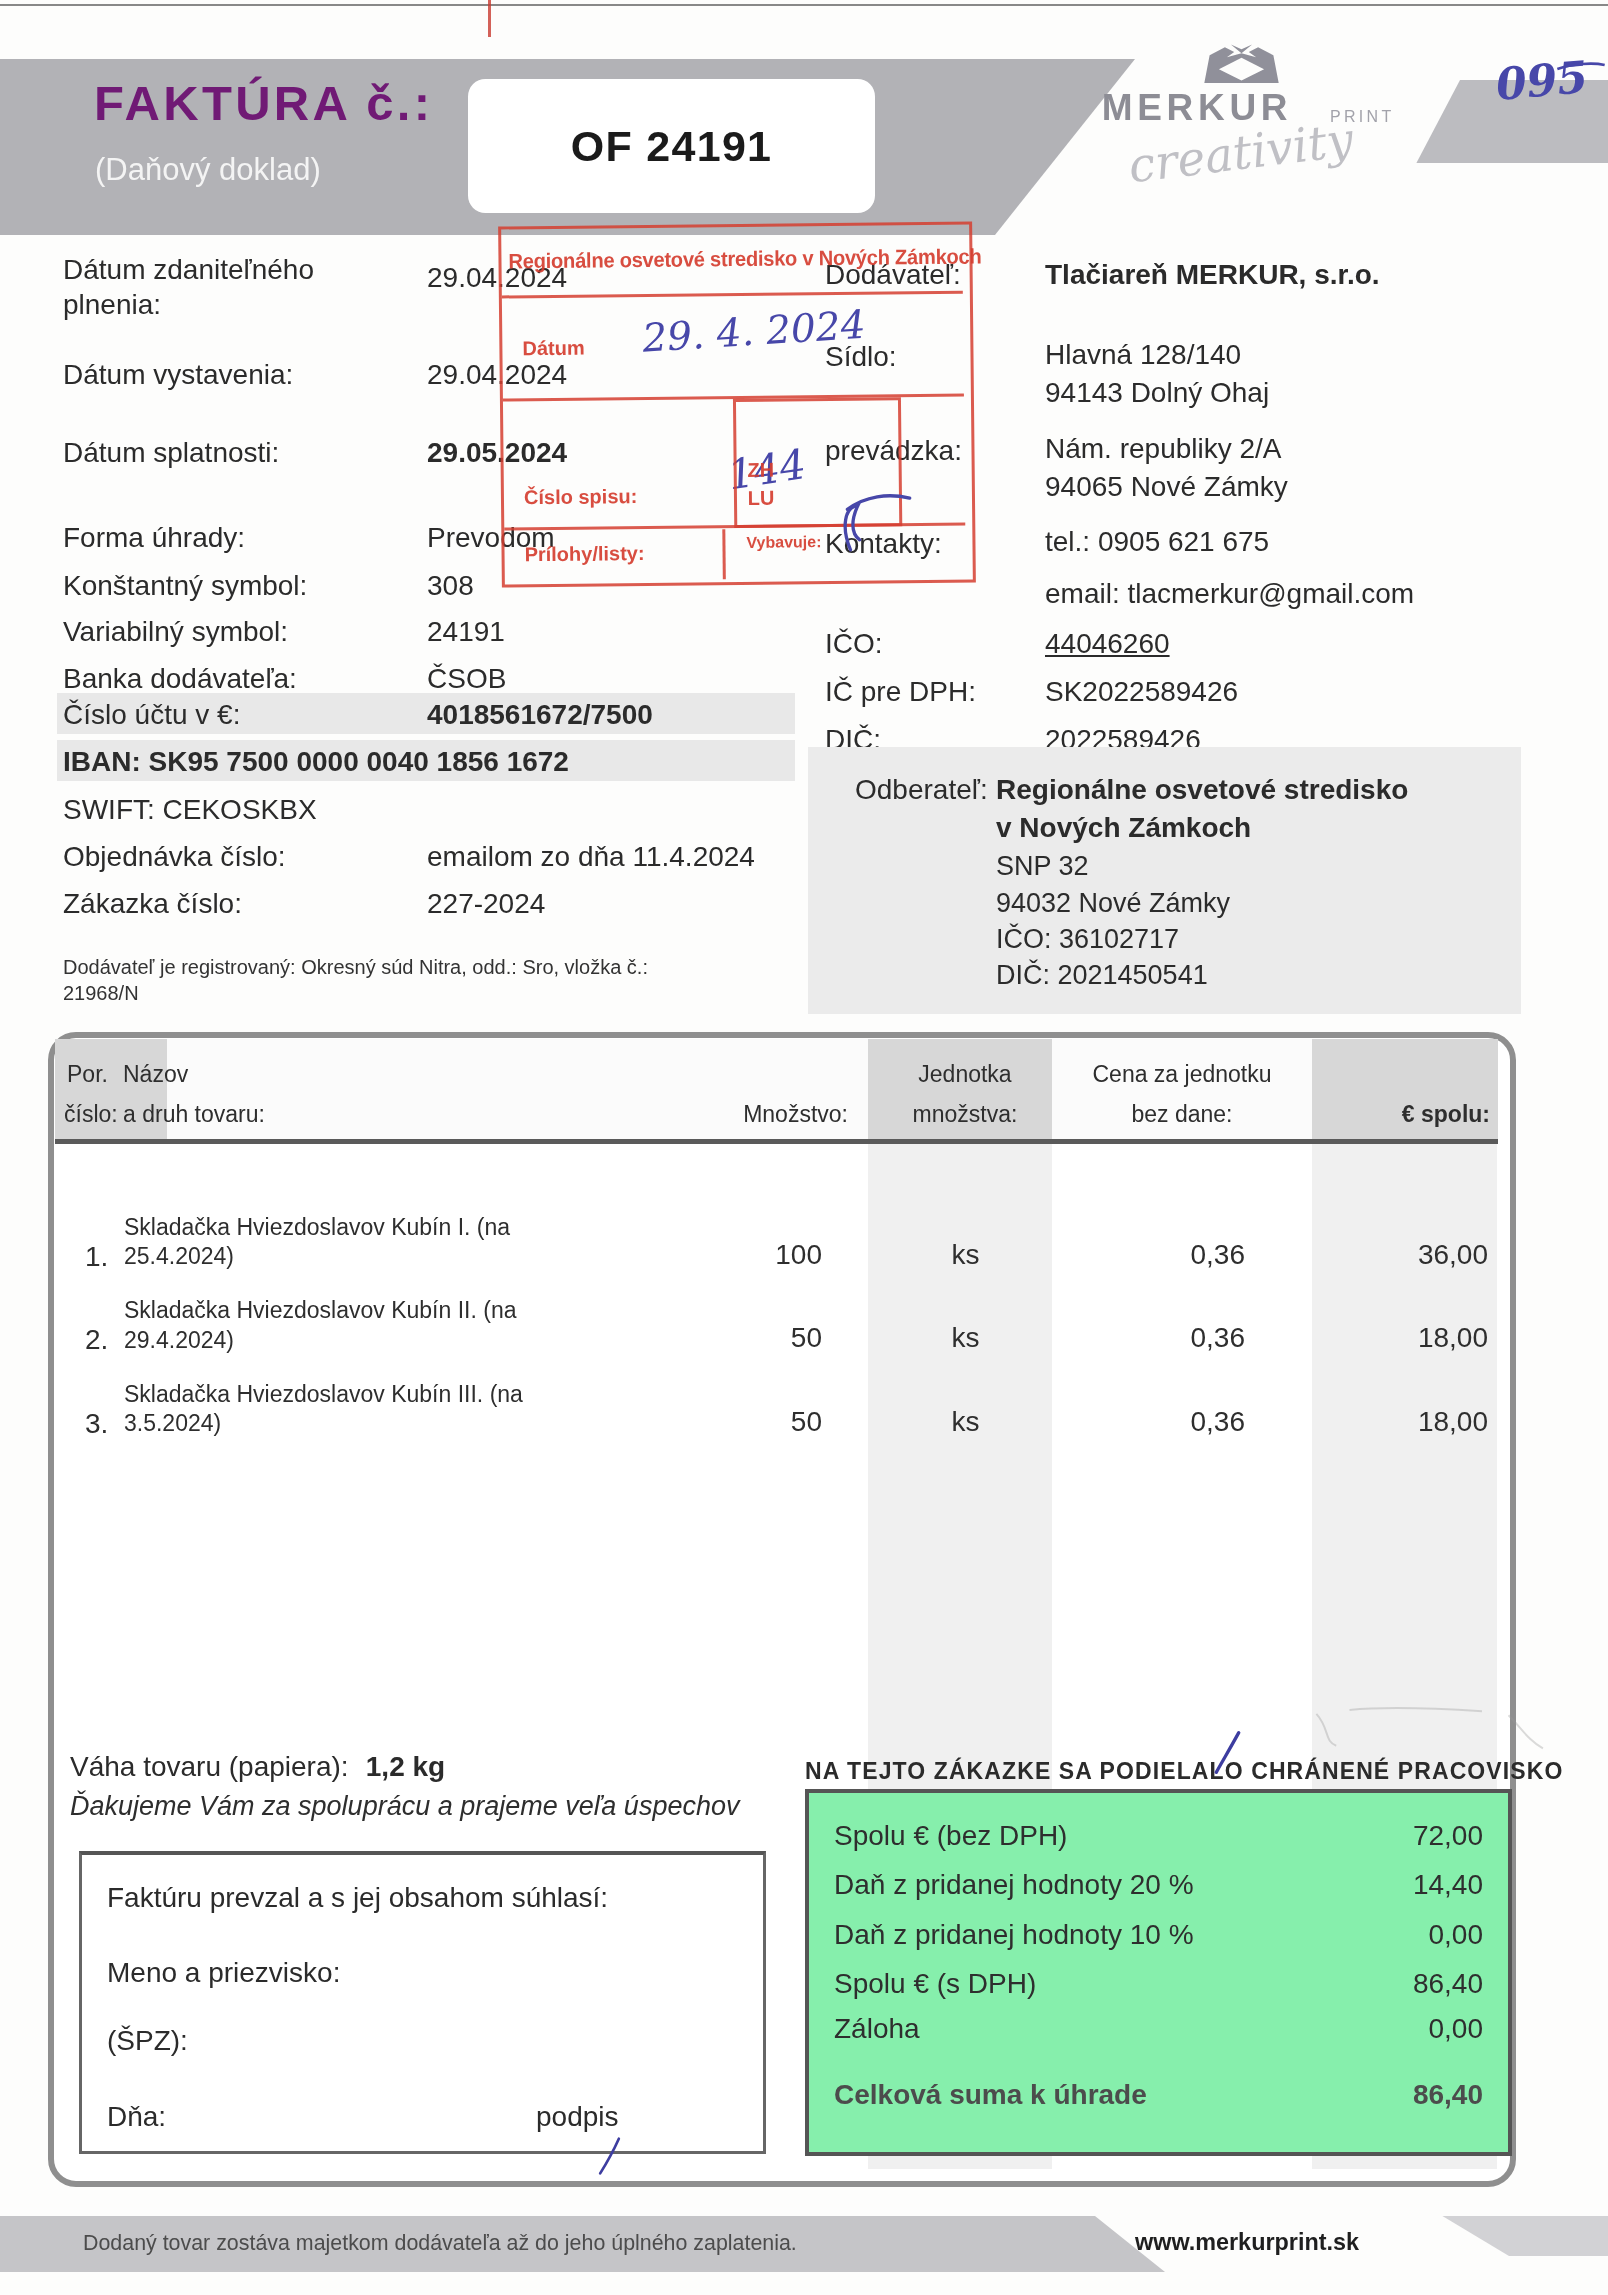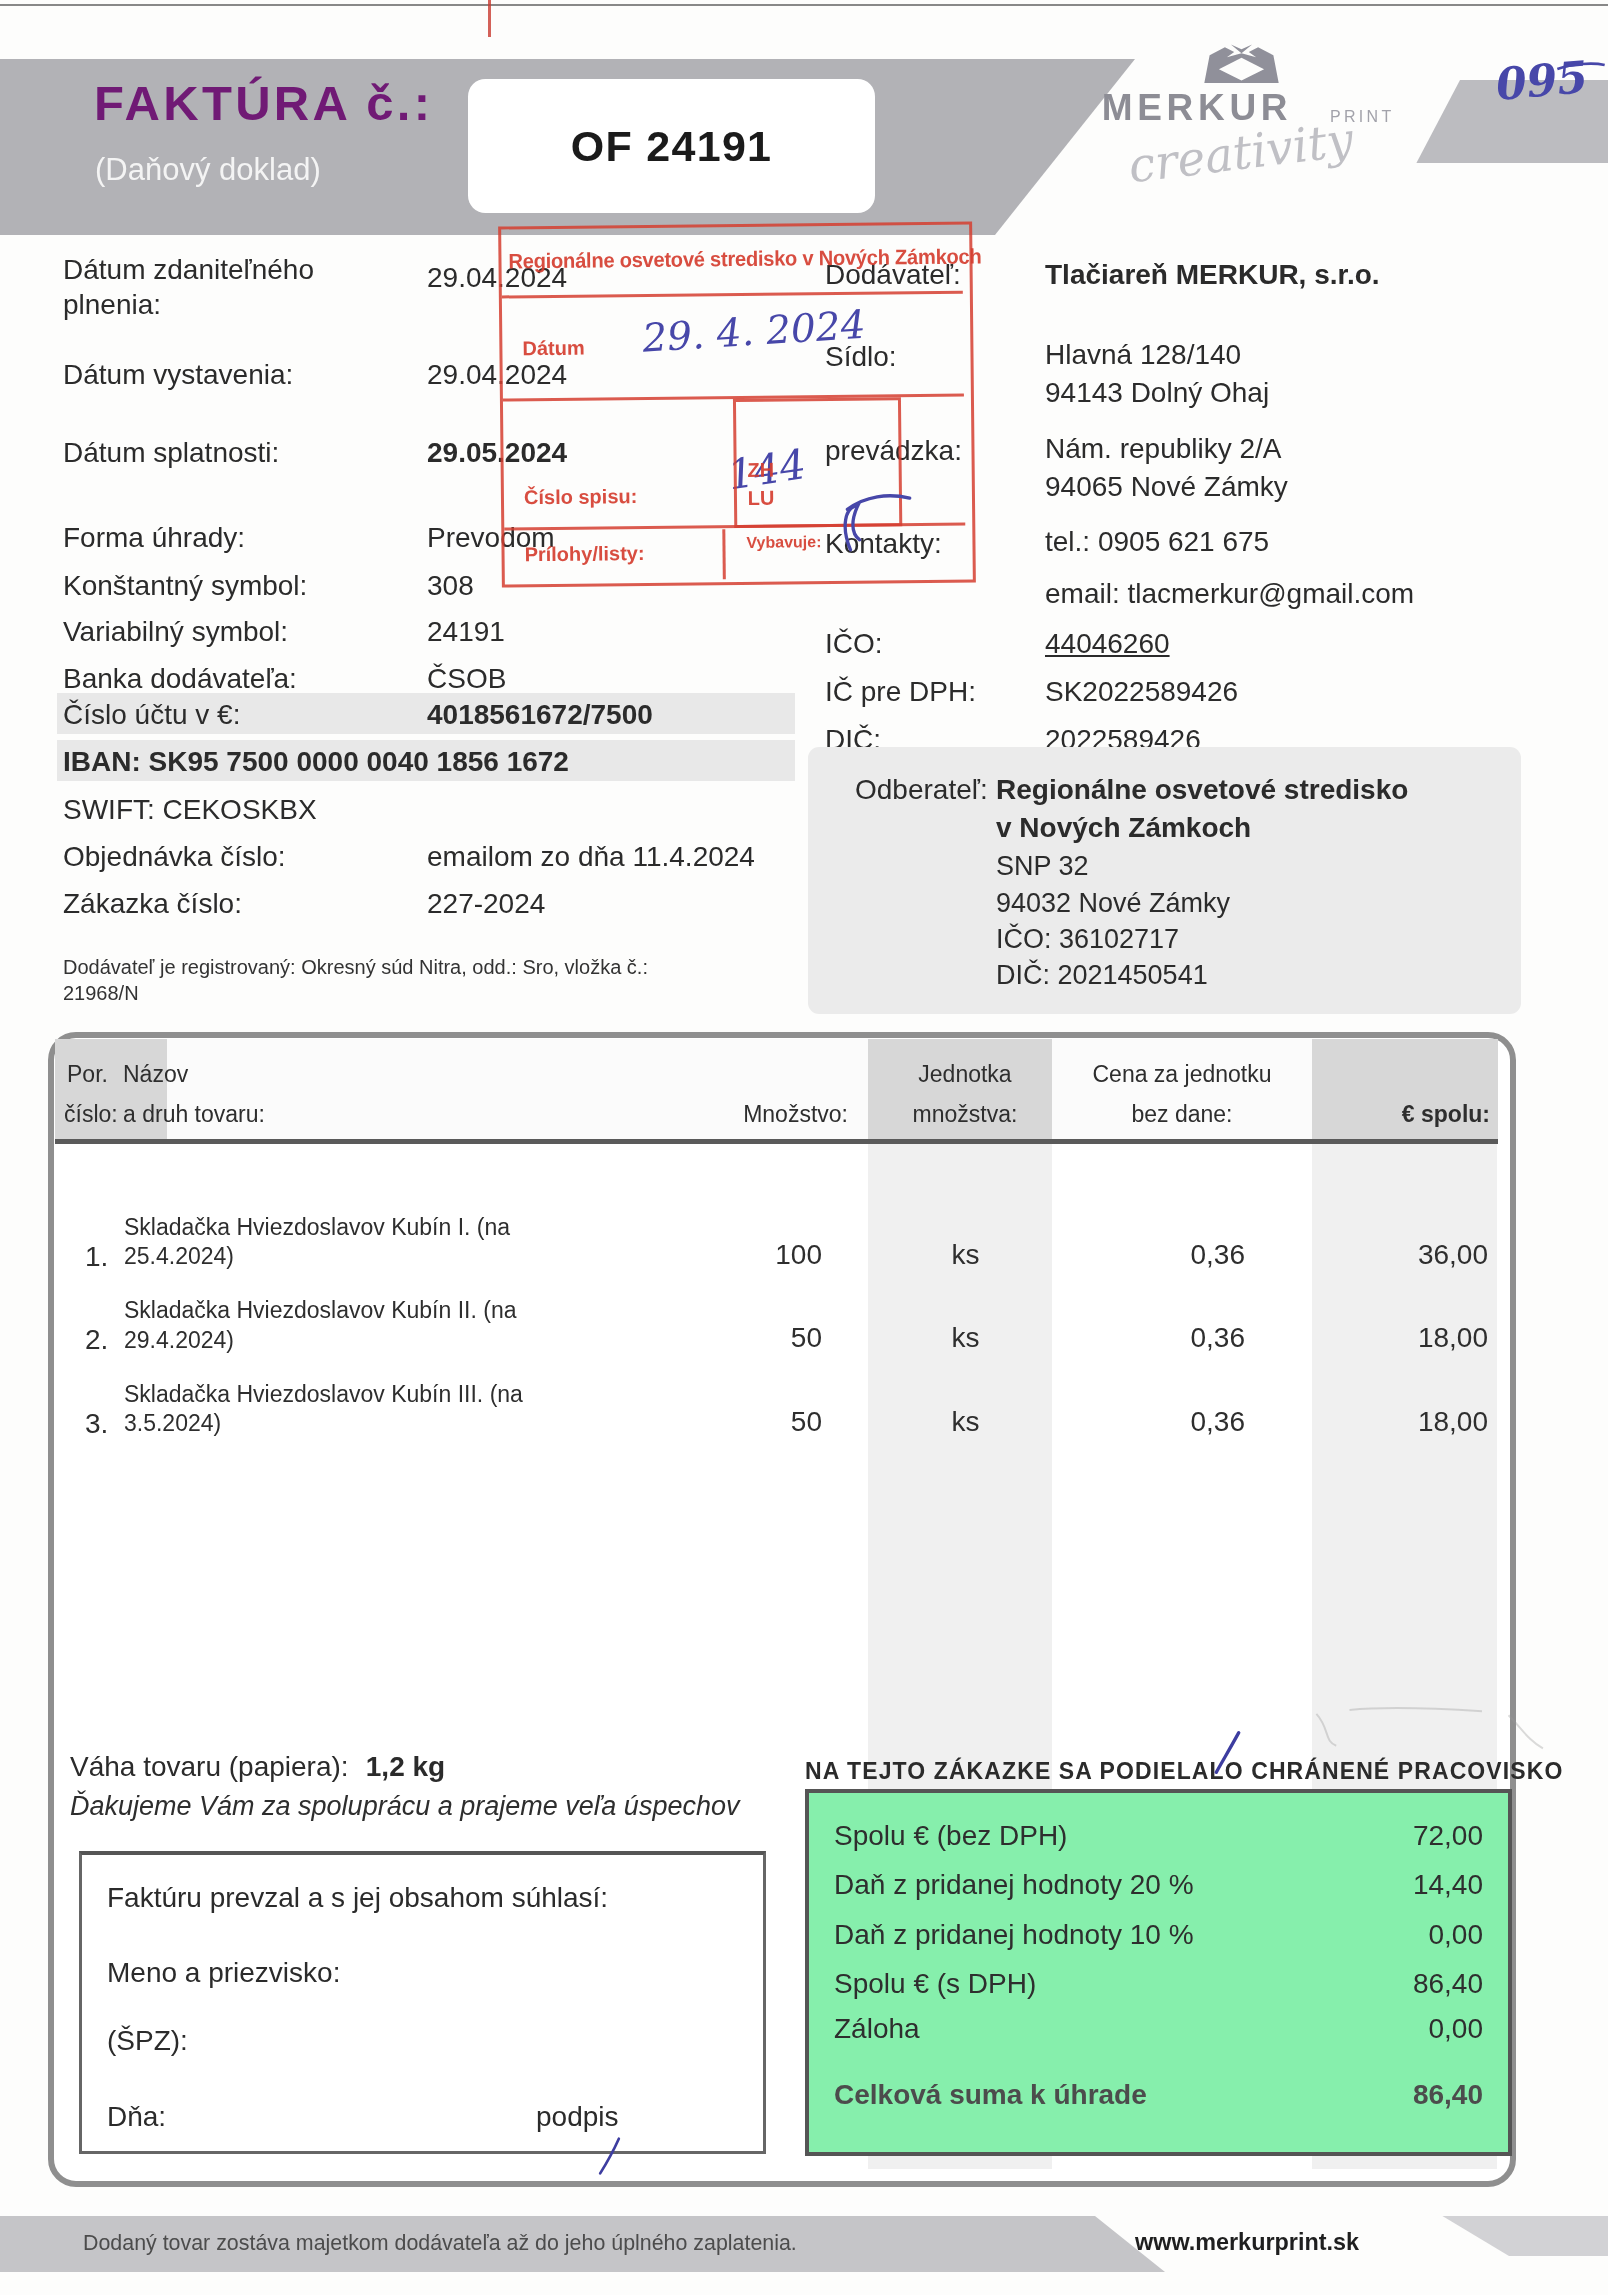--- a/index.html
+++ b/index.html
@@ -117,21 +117,21 @@
 
   <div class="abs lbl" style="left:825px;top:626px;">IČO:</div>
   <div class="abs val" style="left:1045px;top:626px;text-decoration:underline;">44046260</div>
 
   <div class="abs lbl" style="left:825px;top:674px;">IČ pre DPH:</div>
   <div class="abs val" style="left:1045px;top:674px;">SK2022589426</div>
 
   <div class="abs lbl" style="left:825px;top:722px;">DIČ:</div>
   <div class="abs val" style="left:1045px;top:722px;">2022589426</div>
 
-  <div class="abs" style="left:808px;top:747px;width:713px;height:267px;background:#ebebeb;border-radius:11px;">
+  <div class="abs" style="left:808px;top:747px;width:713px;height:267px;background:#ebebeb;">
     <span class="abs lbl" style="left:47px;top:25px;">Odberateľ:</span>
     <span class="abs val b" style="left:188px;top:25px;">Regionálne osvetové stredisko</span>
     <span class="abs val b" style="left:188px;top:63px;">v Nových Zámkoch</span>
     <span class="abs val" style="left:188px;top:102px;font-size:27px;">SNP 32</span>
     <span class="abs val" style="left:188px;top:139px;font-size:27px;">94032 Nové Zámky</span>
     <span class="abs val" style="left:188px;top:175px;font-size:27px;">IČO: 36102717</span>
     <span class="abs val" style="left:188px;top:211px;font-size:27px;">DIČ: 2021450541</span>
   </div>
 
   <div class="abs" style="left:500px;top:224px;width:468px;height:355px;border:3.3px solid rgba(213,62,48,.85);

